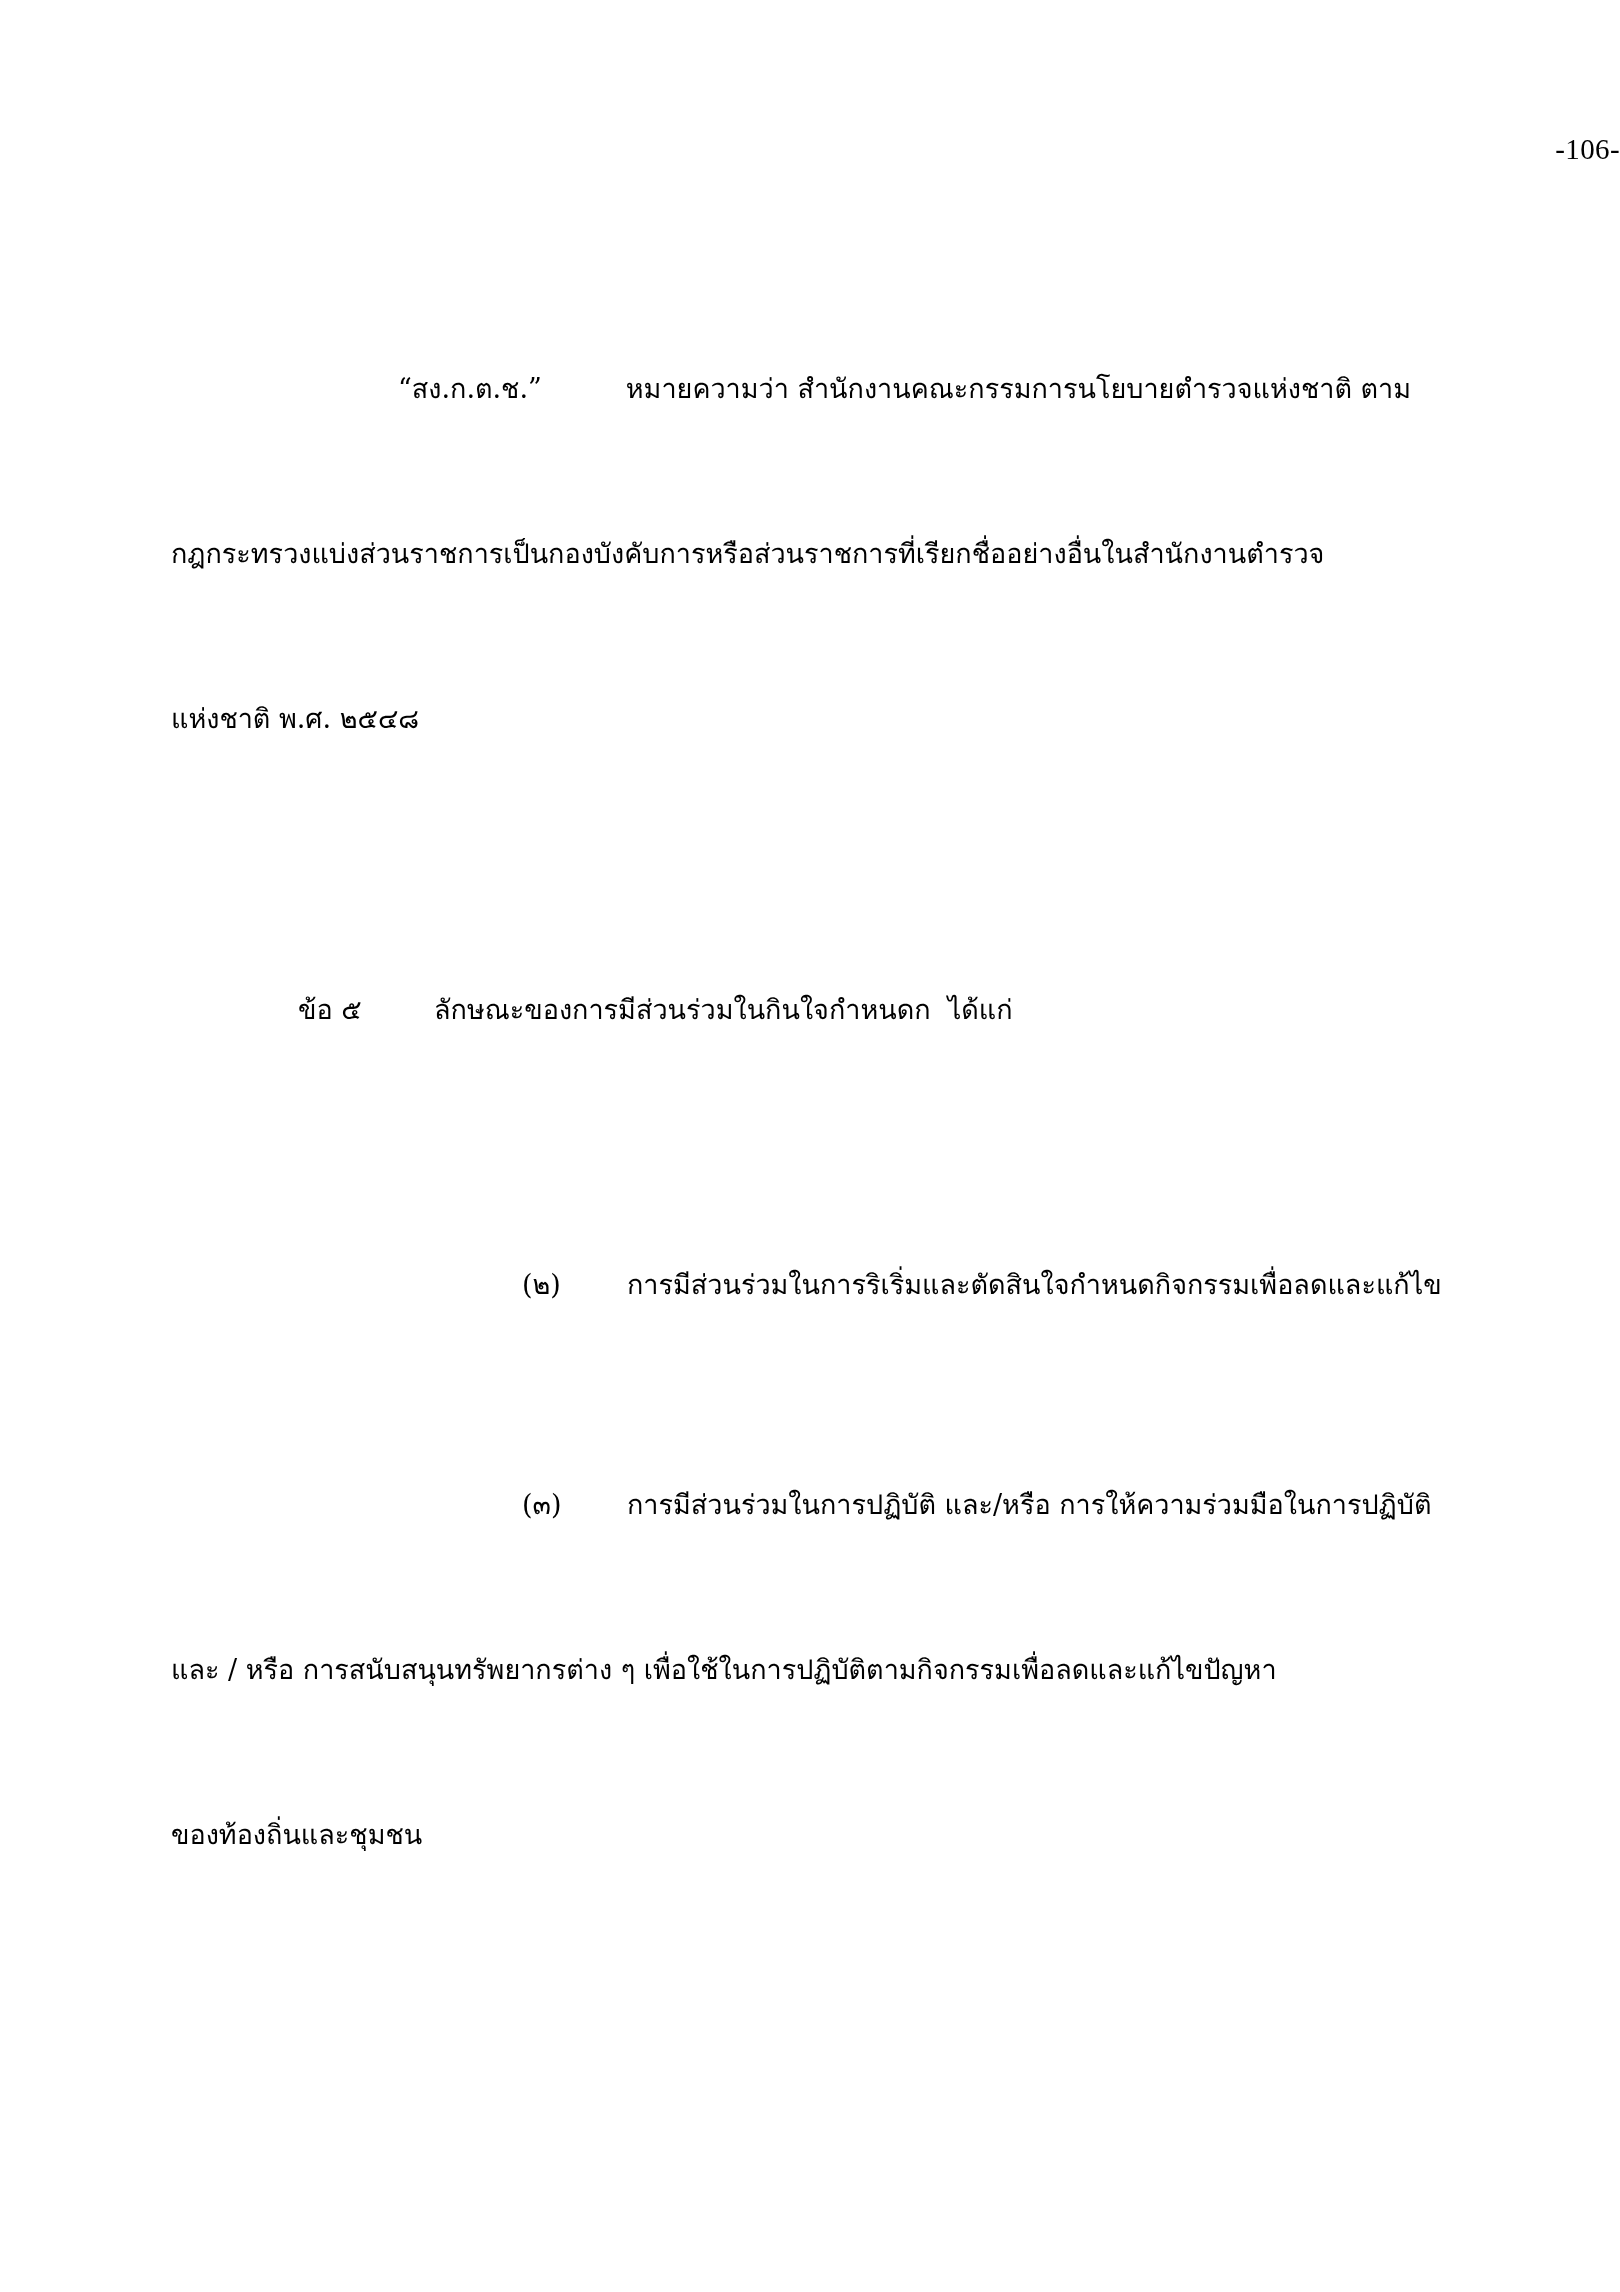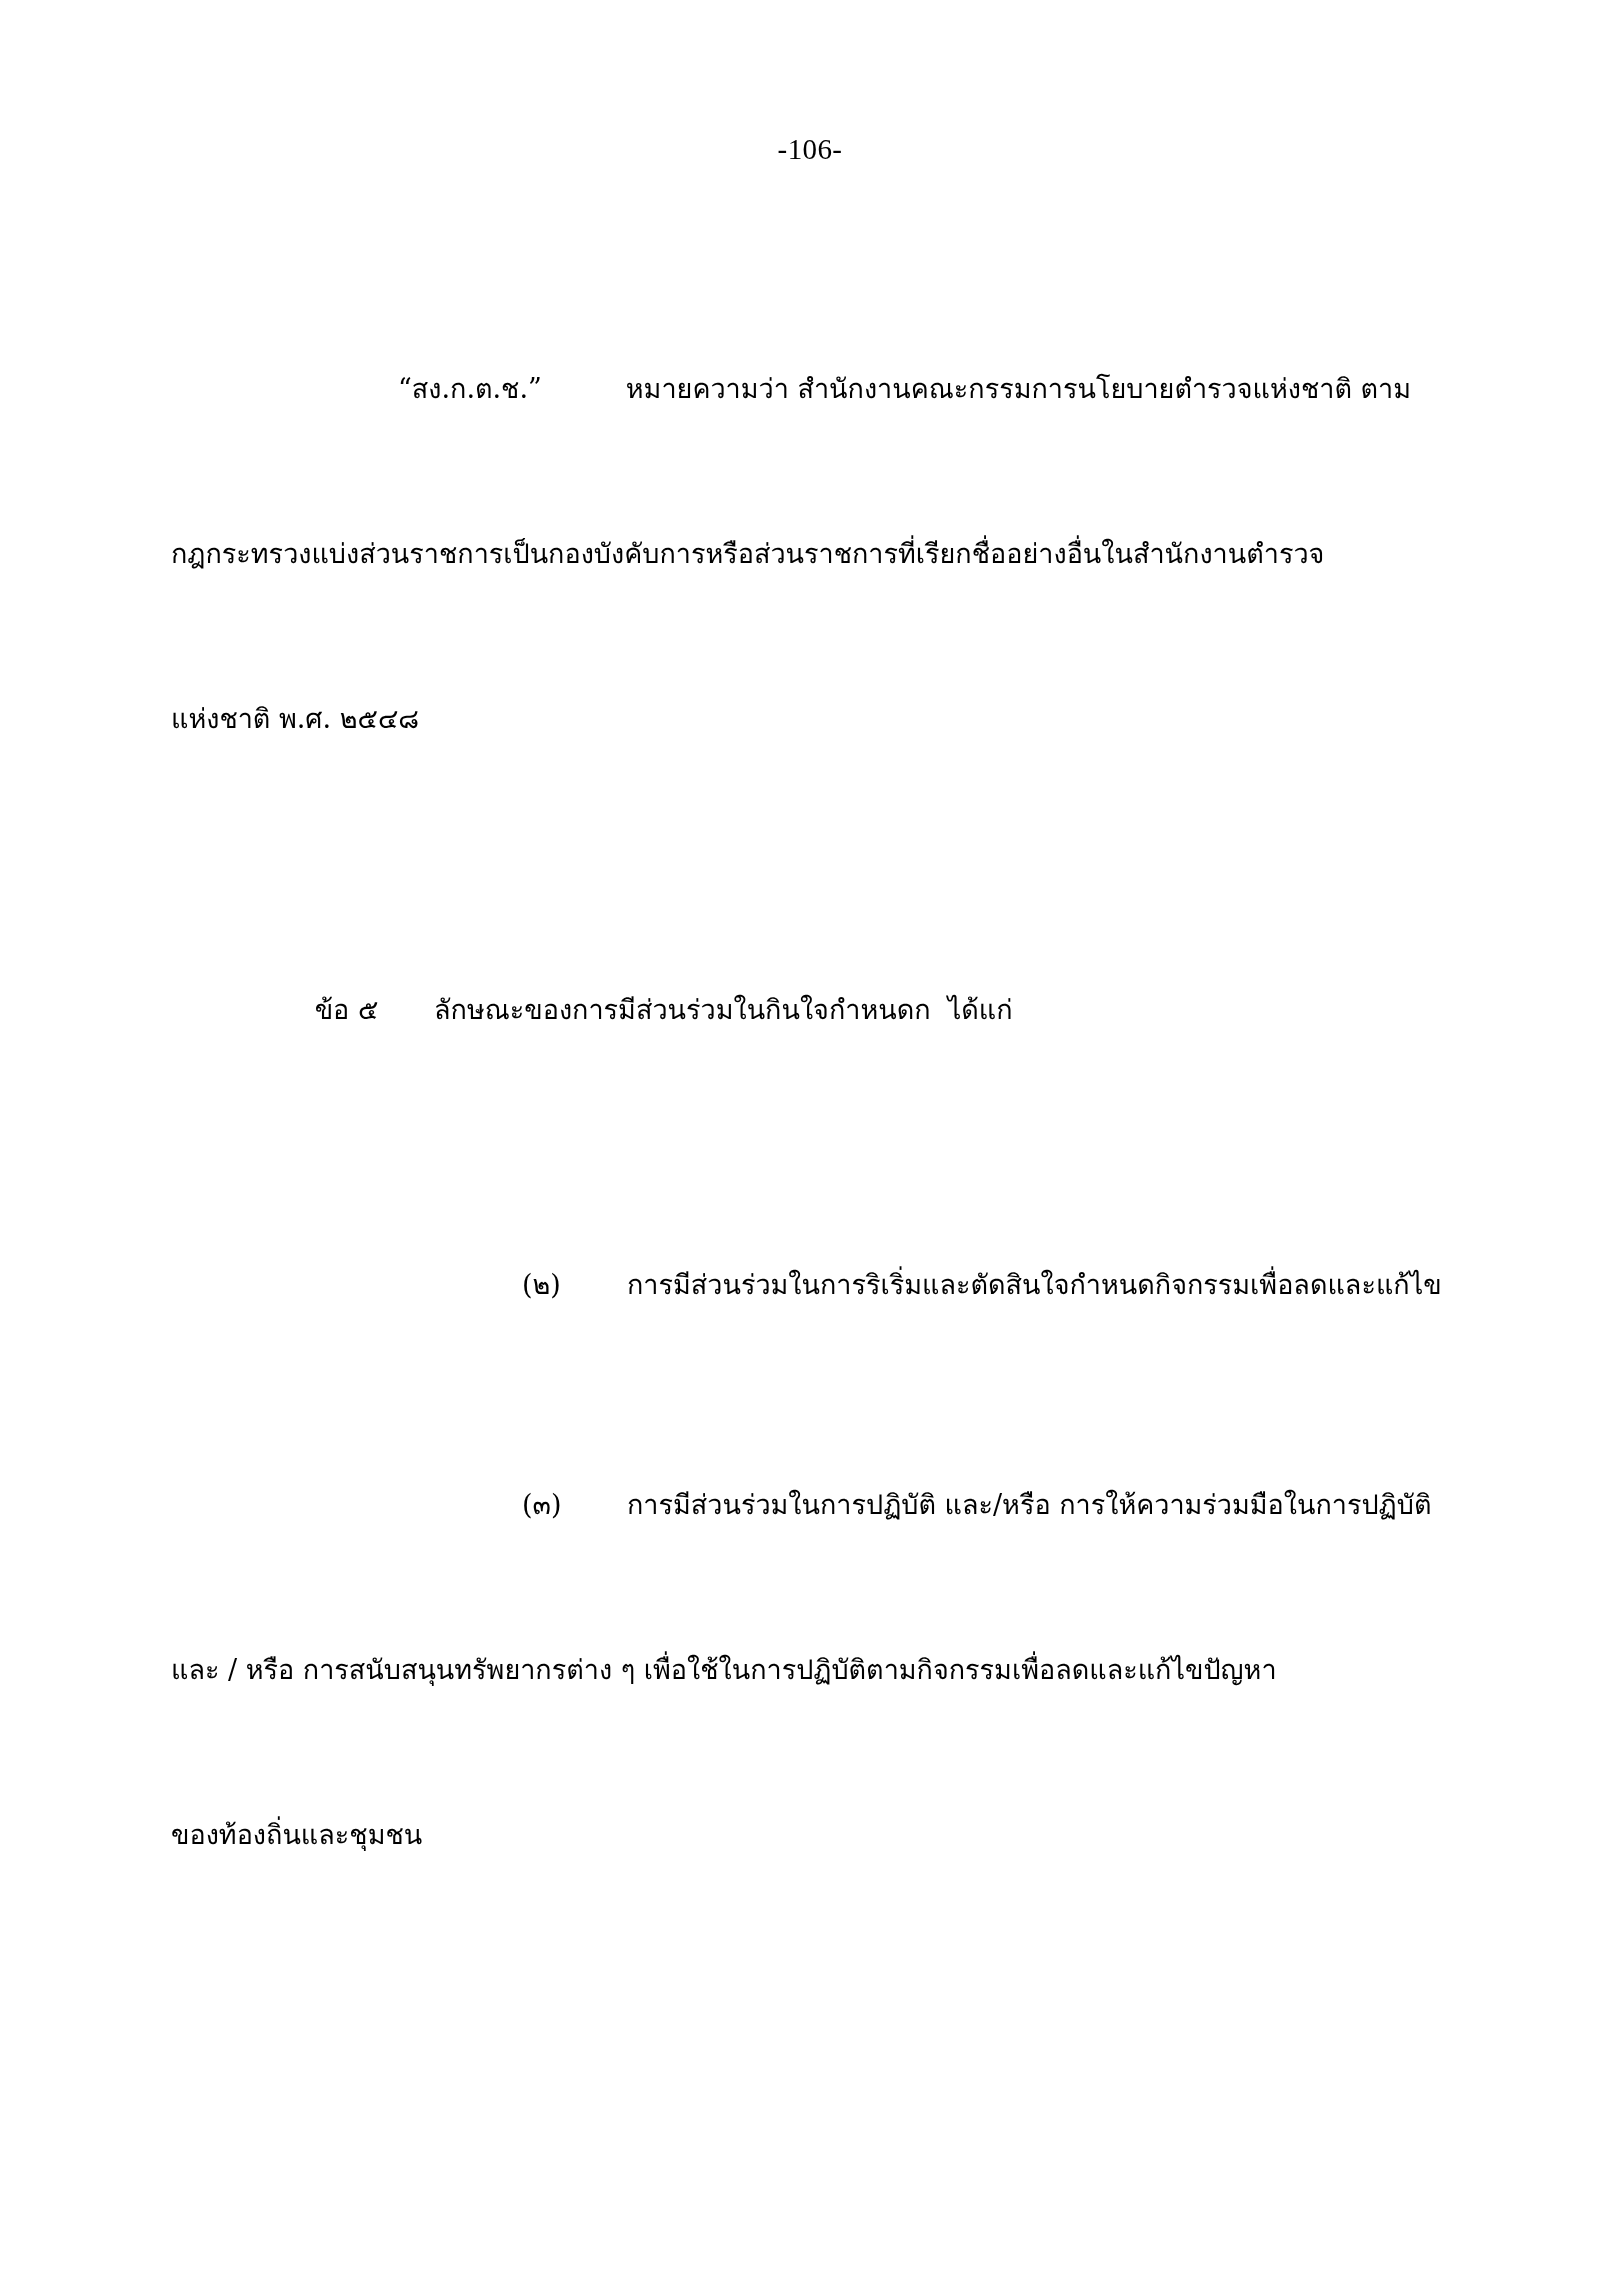--- a/index.html
+++ b/index.html
@@ -20,21 +20,21 @@
     width: 1620px;
     height: 2293px;
     background: #ffffff;
     box-sizing: border-box;
   }
   .page-number {
     position: absolute;
     top: 133px;
     left: 0;
     width: 1620px;
-    text-align: center;
+    text-align: right;
     font-size: 29px;
     letter-spacing: 0.4px;
     font-family: "Liberation Serif", "DejaVu Serif", serif;
   }
   .body-text {
     position: absolute;
     top: 235px;
     left: 155px;
     width: 1313px;
     font-size: 27px;
@@ -53,21 +53,21 @@
     line-height: 55px;
     white-space: pre;
   }
   
   .ind-sec   { display: inline-block; width: 127px; }
   .ind-item2 { display: inline-block; width: 227px; }
   .ind-sub   { display: inline-block; width: 351px; }
   .gap-md    { display: inline-block; width: 39px; }
   .gap-lg    { display: inline-block; width: 84px; }
   .num-label { display: inline-block; min-width: 66px; }
-  .sec-label { display: inline-block; min-width: 97px; text-align: center; }
+  .sec-label { display: inline-block; min-width: 97px; }
 </style>
 </head>
 <body>
 
 <div class="page">
 
   <div class="page-number">-106-</div>
 
   <div class="body-text">
 

